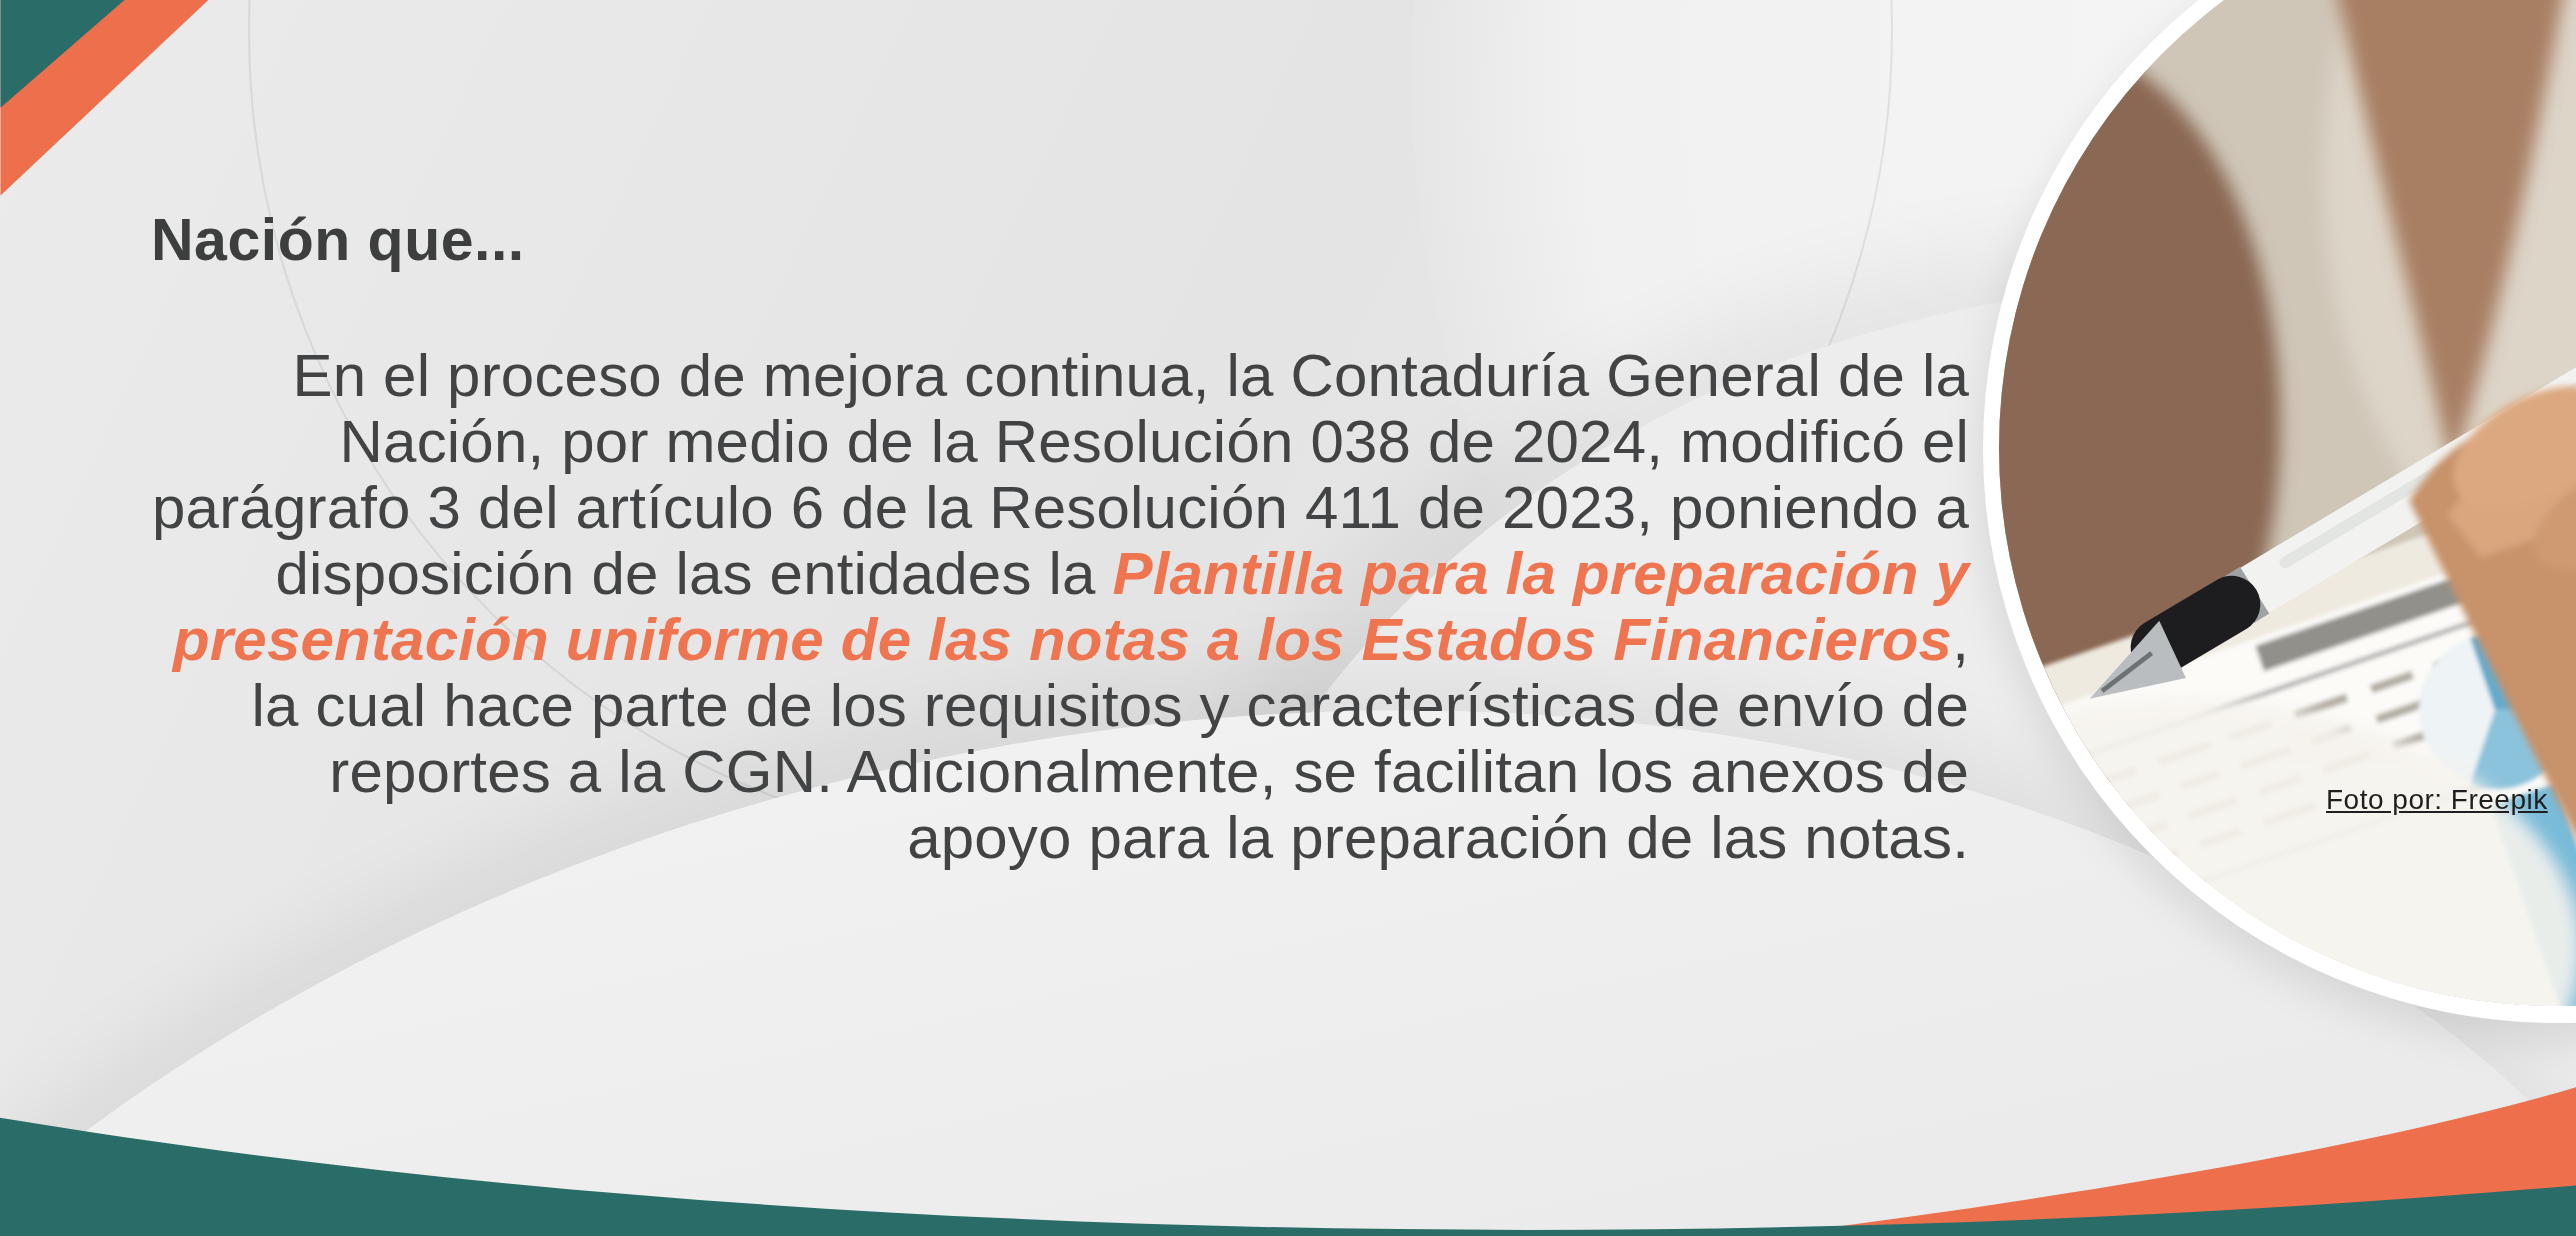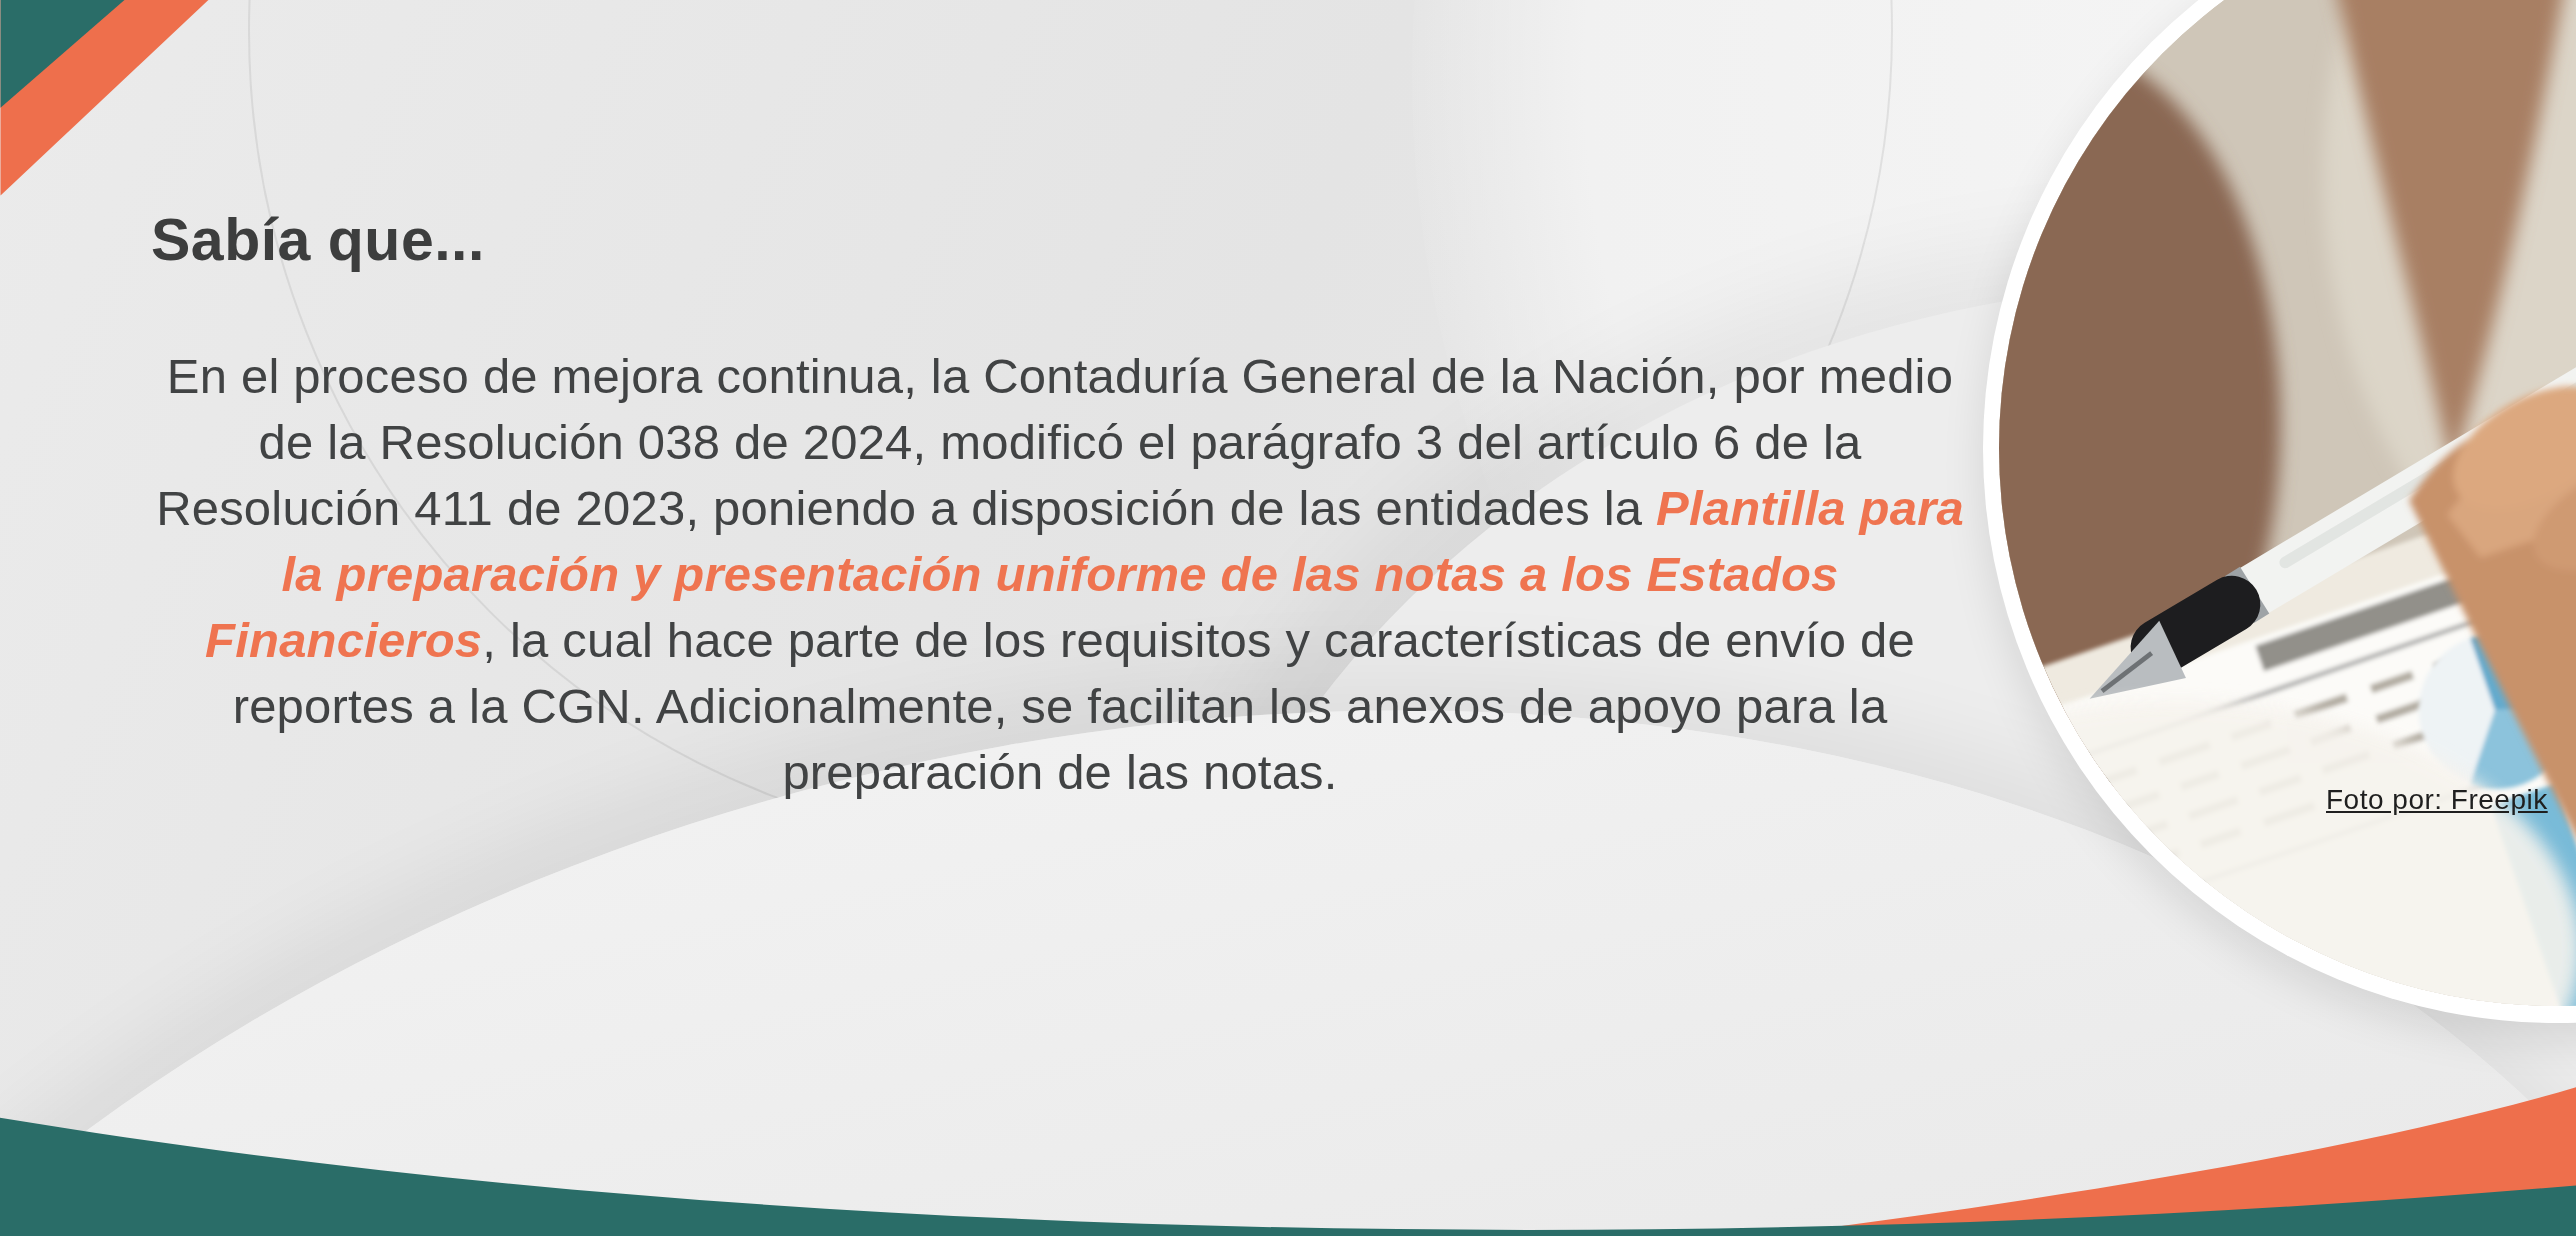--- a/index.html
+++ b/index.html
@@ -44,22 +44,22 @@
   .photo-credit{
     position:absolute;left:2326px;top:784px;
     font-size:28px;color:#1f1f1f;letter-spacing:0.5px;white-space:nowrap;z-index:6;text-decoration:underline;
   }
   
   .content{position:absolute;left:151px;top:206px;width:1818px;z-index:5;}
   .title{
     margin:0 0 69px 0;font-size:59px;font-weight:700;color:#3d3e3e;letter-spacing:0.5px;
   }
   .body-text{
-    margin:0;font-size:49px;line-height:66px;color:#414344;letter-spacing:0.2px;
-    font-weight:400;text-align:center;
+    margin:0;font-size:60px;line-height:66px;color:#414344;letter-spacing:0.2px;
+    font-weight:400;text-align:right;
   }
   .highlight{color:#ef7450;font-weight:700;font-style:italic;}
 </style>
 </head>
 <body>
 
 <div class="canvas">
 
   <div class="blob-light"></div>
   <div class="ring"></div>
@@ -175,18 +175,18 @@
         <ellipse cx="648" cy="655" rx="95" ry="46" transform="rotate(-26 648 655)" fill="#cf9a72"></ellipse>
       </g>
 
       <ellipse cx="190" cy="1110" rx="420" ry="260" fill="#f6f3ed" opacity=".9" filter="url(#b8)"></ellipse>
     </svg>
   </div>
 
   <div class="photo-credit">Foto por: Freepik</div>
 
   <div class="content">
-    <h1 class="title">Sabía que...</h1>
+    <h1 class="title">Nación que...</h1>
     <p class="body-text"><span>En el proceso de mejora continua, la Contaduría General de la Nación, por medio de la Resolución 038 de 2024, modificó el parágrafo 3 del artículo 6 de la Resolución 411 de 2023, poniendo a disposición de las entidades la </span><span class="highlight">Plantilla para la preparación y presentación uniforme de las notas a los Estados Financieros</span><span>, la cual hace parte de los requisitos y características de envío de reportes a la CGN. Adicionalmente, se facilitan los anexos de apoyo para la preparación de las notas.</span></p>
   </div>
 
 </div>
 
 
 </body></html>

